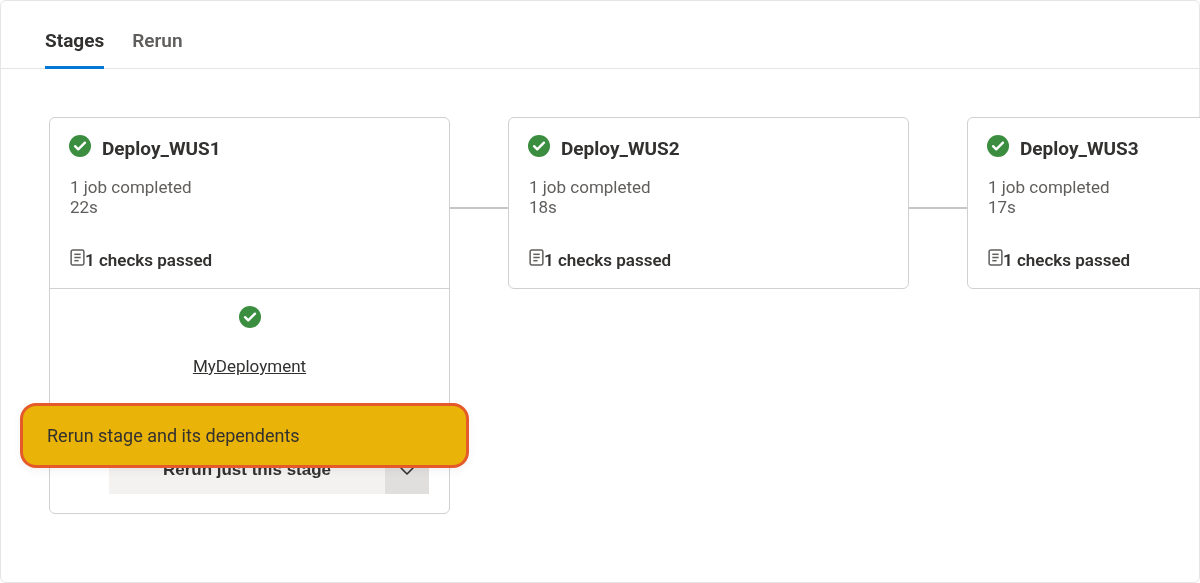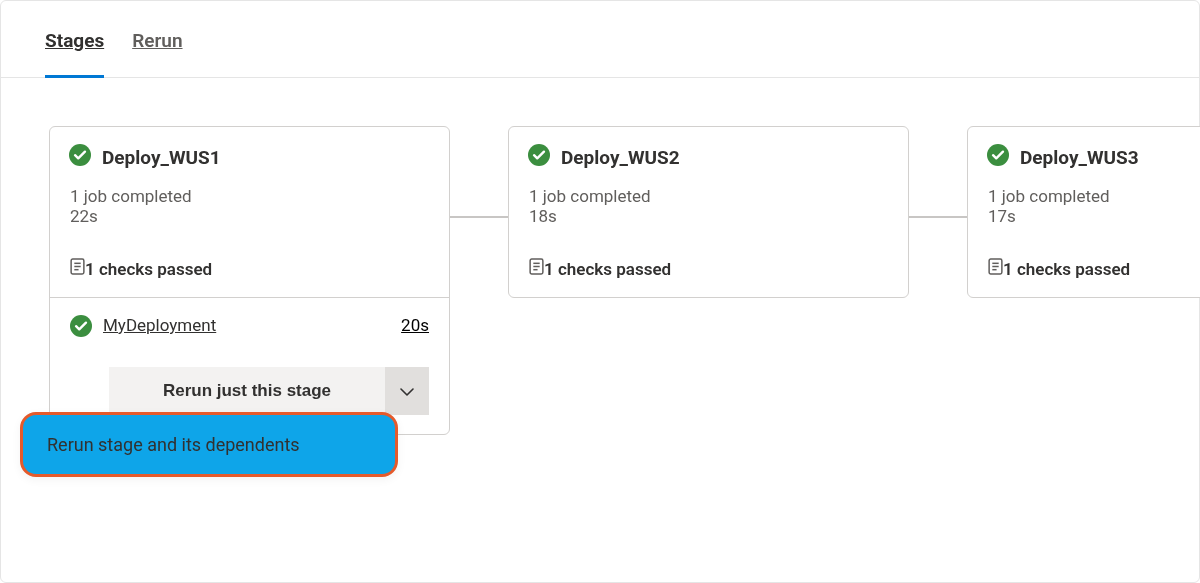--- a/index.html
+++ b/index.html
@@ -20,25 +20,24 @@
     .tabs {
       display: flex;
       gap: 28px;
       padding: 28px 44px 0 44px;
       border-bottom: 1px solid #e5e5e5;
     }
     .tab {
       font-size: 19px;
       font-weight: 600;
       color: #605e5c;
-      padding-bottom: 23px;
+      padding-bottom: 14px;
       cursor: pointer;
       border-bottom: 3px solid transparent;
       margin-bottom: -1px;
-      text-decoration: underline;
     }
     .tab.active {
       color: #323130;
       font-weight: 700;
       border-bottom-color: #0078d4;
     }
     .pipeline-area {
       position: relative;
       padding: 48px 44px 0 48px;
     }
@@ -97,21 +96,23 @@
       width: 15px;
       height: 17px;
       flex-shrink: 0;
     }
     .stage-expanded {
       border-top: 1px solid #d2d0ce;
       padding: 17px 20px 19px 20px;
     }
     .job-row {
       display: flex;
-      gap: 11px;
+      align-items: center;
+      gap: 24px;
+      flex-direction: column;
     }
     .job-row .success-icon { width: 22px; height: 22px; }
     .job-name {
       font-size: 17px;
       text-decoration: underline;
       color: #323130;
       font-weight: 400;
       flex: 1;
     }
     .job-time {
@@ -143,22 +144,22 @@
       display: flex;
       align-items: center;
       justify-content: center;
       cursor: pointer;
     }
     .chevron { width: 14px; height: 8px; }
     .dropdown-menu {
       position: absolute;
       left: 19px;
       top: 334px;
-      width: 378px;
-      background: #0ea5e9;
+      width: 449px;
+      background: #eab308;
       border: 3px solid #e55a2b;
       border-radius: 16px;
       padding: 19px 24px;
       font-size: 18px;
       color: #323130;
       box-shadow: 0 3px 10px rgba(0,0,0,0.05);
       cursor: pointer;
     }
   </style>
 </head>

